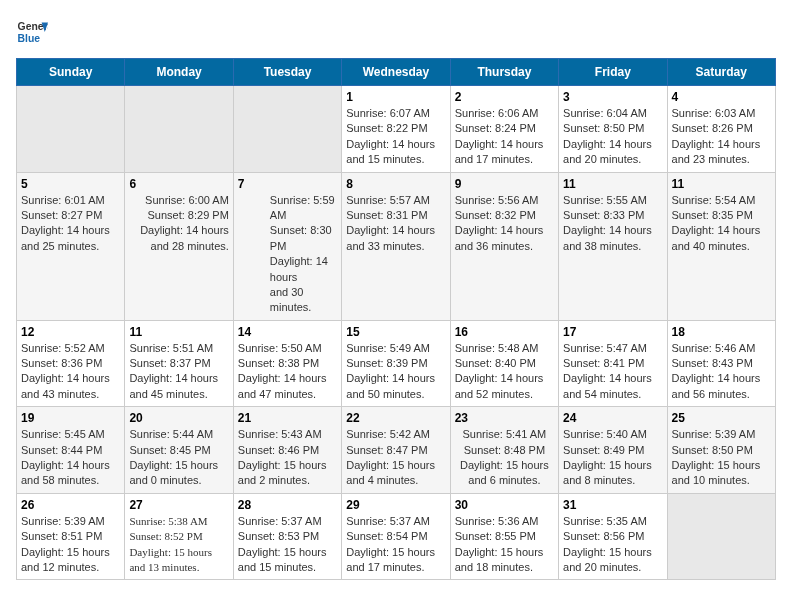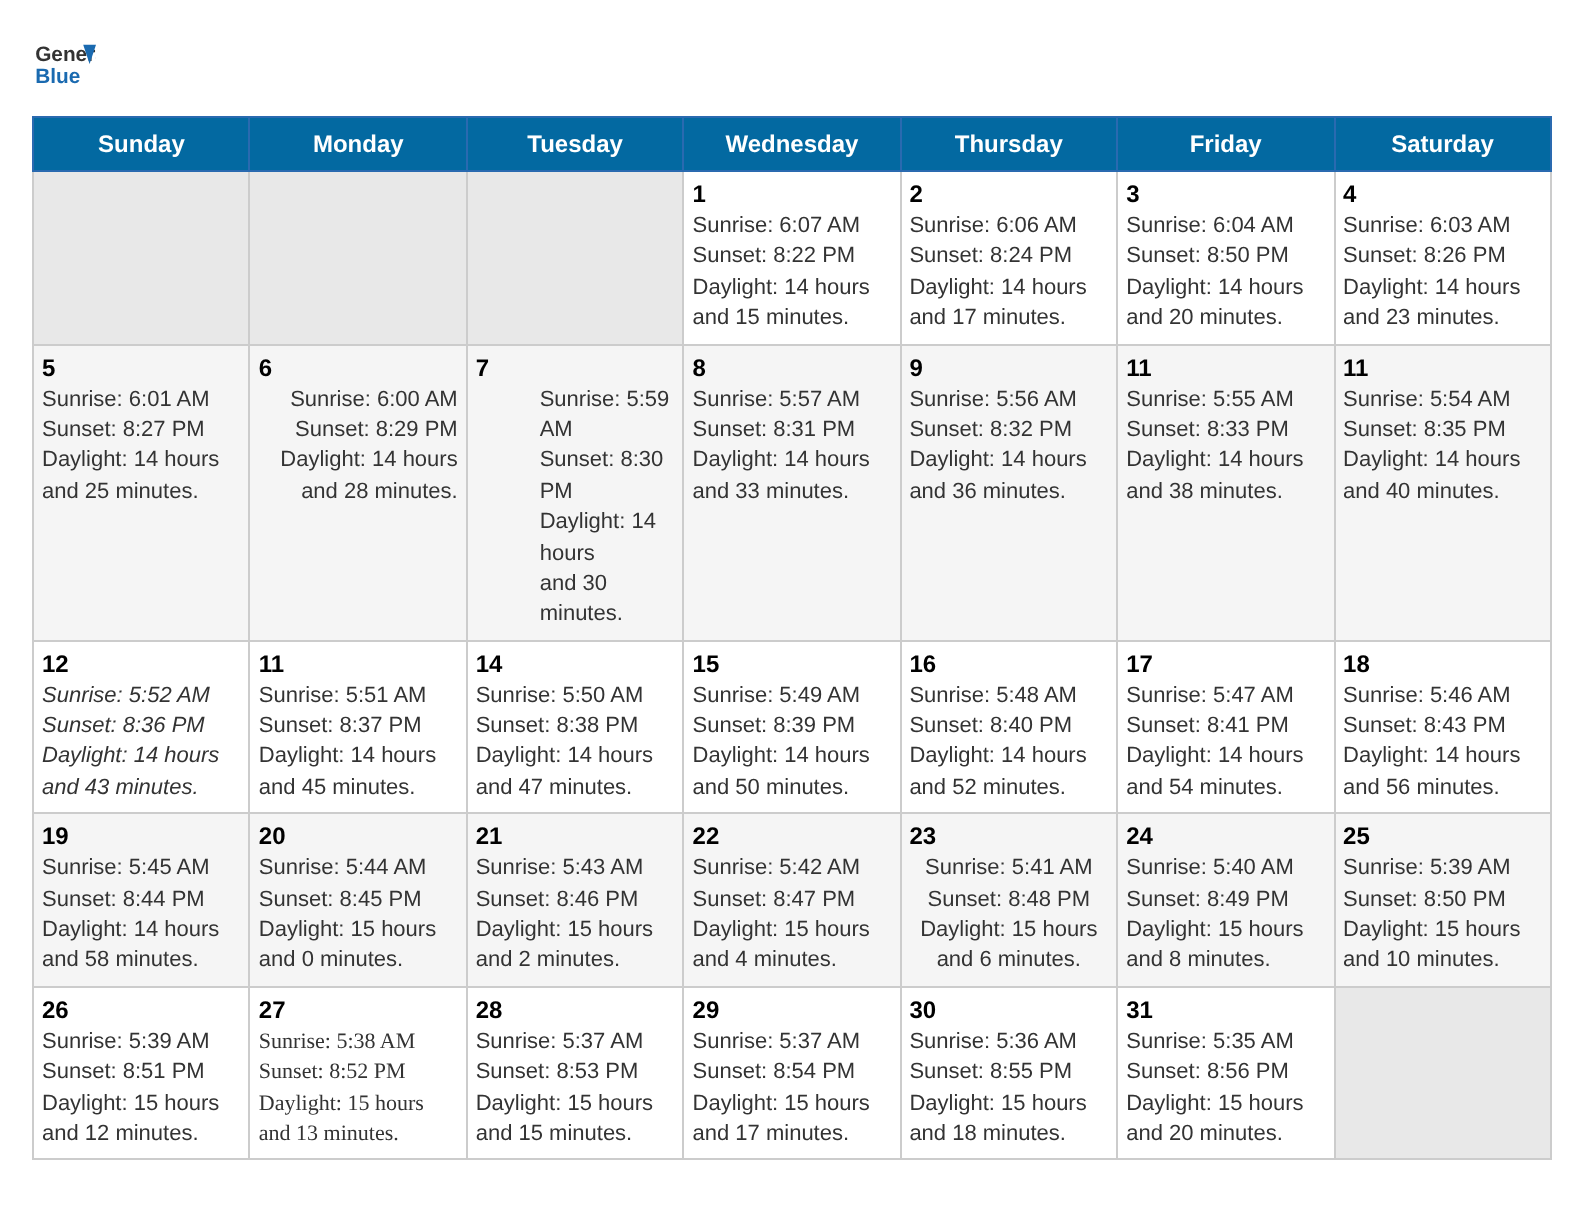--- a/index.html
+++ b/index.html
@@ -187,21 +187,21 @@
           <div class="day-number">11</div>
           <div class="day-info" style="white-space: pre-line;">Sunrise: 5:54 AM
 Sunset: 8:35 PM
 Daylight: 14 hours
 and 40 minutes.</div>
         </td>
       </tr>
       <tr>
         <td>
           <div class="day-number">12</div>
-          <div class="day-info" style="white-space: pre-line; font-style: italic;">Sunrise: 5:52 AM
+          <div class="day-info" style="white-space: pre-line;">Sunrise: 5:52 AM
 Sunset: 8:36 PM
 Daylight: 14 hours
 and 43 minutes.</div>
         </td>
         <td>
           <div class="day-number">11</div>
           <div class="day-info" style="white-space: pre-line;">Sunrise: 5:51 AM
 Sunset: 8:37 PM
 Daylight: 14 hours
 and 45 minutes.</div>

